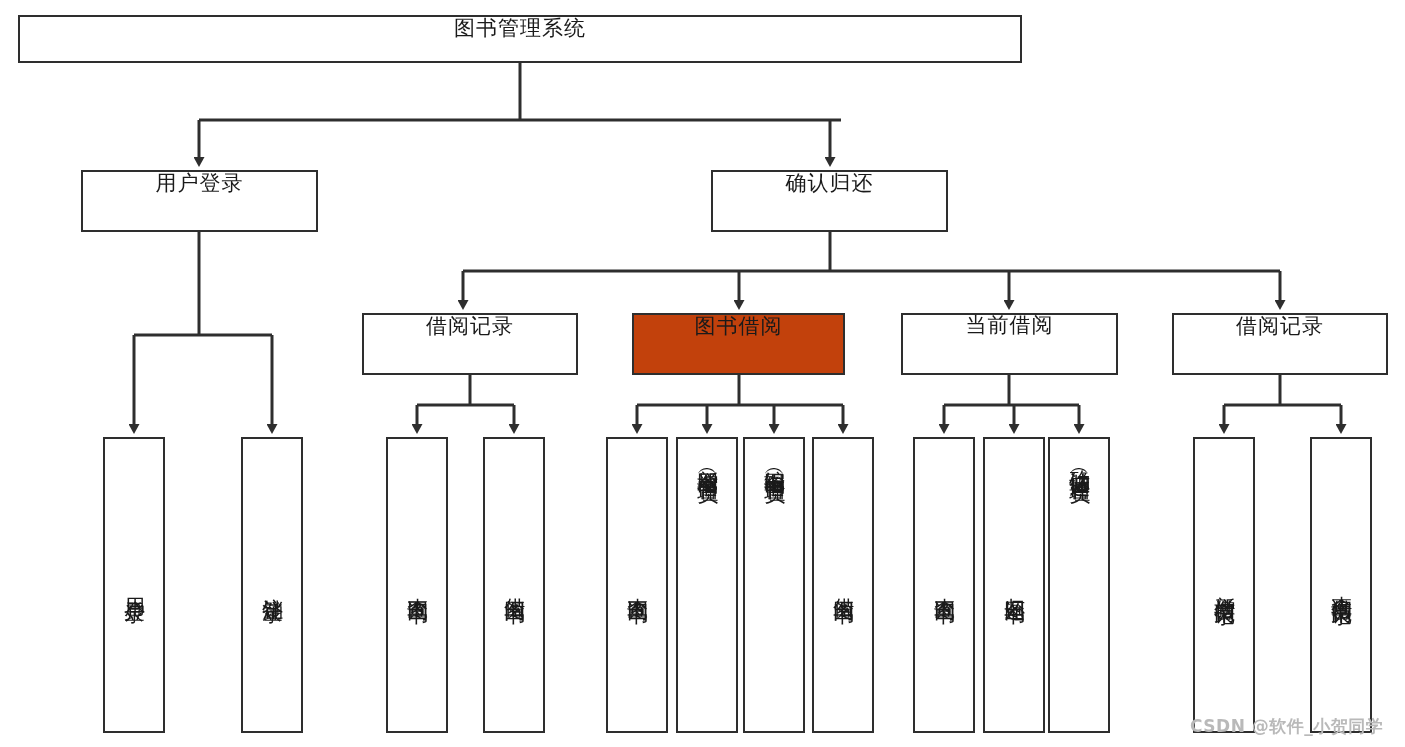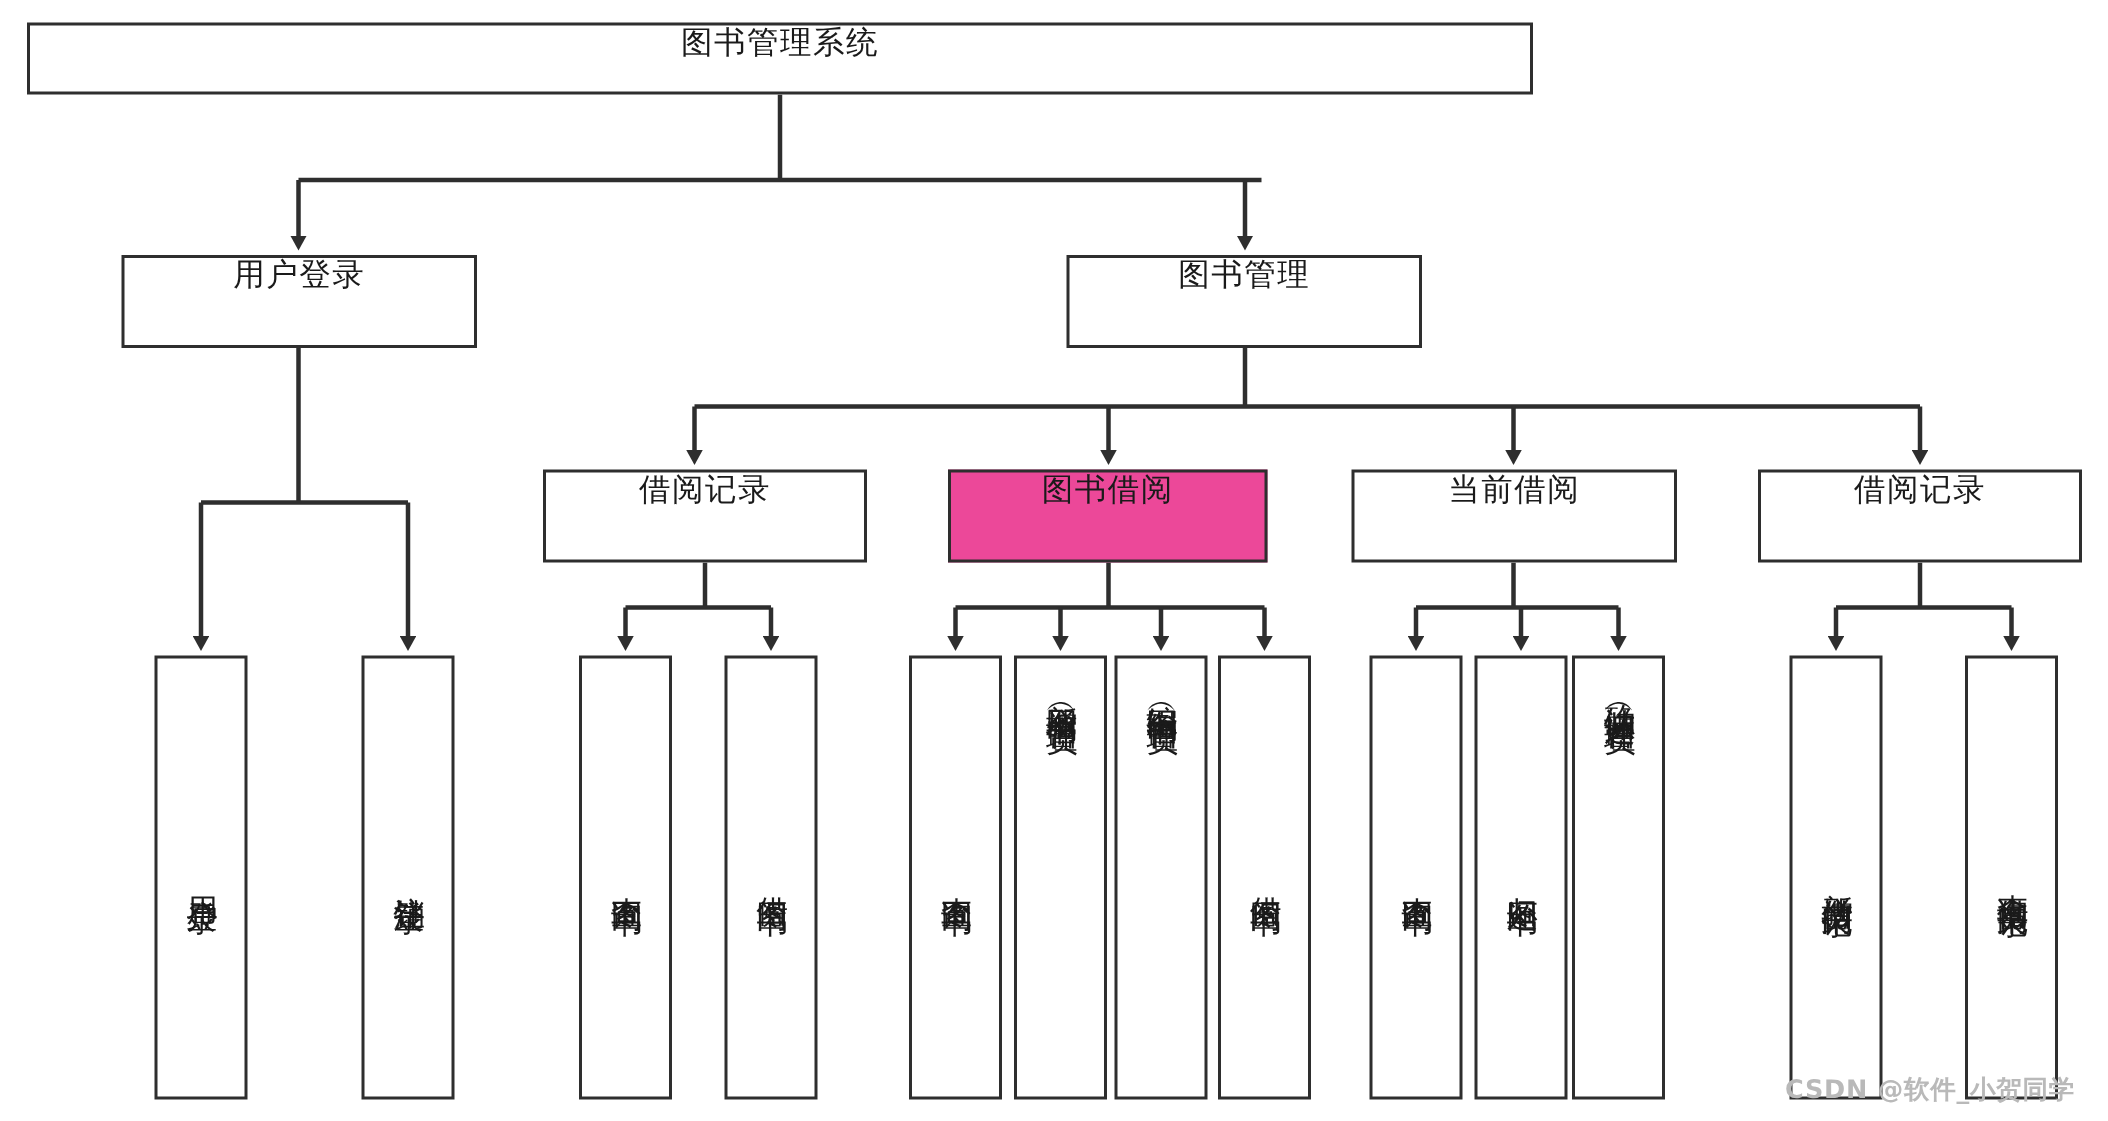--- a/index.html
+++ b/index.html
@@ -121,30 +121,30 @@
   </svg>
 
   <div class="node node-h" style="left: 18px; top: 15px; width: 1004px; height: 48px; border-color: rgb(46, 46, 46); background: rgb(255, 255, 255); color: rgb(26, 26, 26);">
     <span class="node-label">图书管理系统</span>
   </div>
 
   <div class="node node-h" style="left: 81px; top: 170px; width: 237px; height: 62px; border-color: rgb(46, 46, 46); background: rgb(255, 255, 255); color: rgb(26, 26, 26);">
     <span class="node-label">用户登录</span>
   </div>
   <div class="node node-h" style="left: 711px; top: 170px; width: 237px; height: 62px; border-color: rgb(46, 46, 46); background: rgb(255, 255, 255); color: rgb(26, 26, 26);">
-    <span class="node-label">图书管理</span>
+    <span class="node-label">确认归还</span>
   </div>
 
   <div class="node node-h" style="left: 362px; top: 313px; width: 216px; height: 62px; border-color: rgb(46, 46, 46); background: rgb(255, 255, 255); color: rgb(26, 26, 26);">
     <span class="node-label">借阅记录</span>
   </div>
-  <div class="node node-h" style="left: 632px; top: 313px; width: 213px; height: 62px; border-color: rgb(46, 46, 46); background: #ec4899; color: rgb(26, 26, 26);">
+  <div class="node node-h" style="left: 632px; top: 313px; width: 213px; height: 62px; border-color: rgb(46, 46, 46); background: #c2410c; color: rgb(26, 26, 26);">
     <span class="node-label">图书借阅</span>
   </div>
-  <div class="node node-h" style="left: 901px; top: 313px; width: 217px; height: 62px; border-color: rgb(46, 46, 46); background: rgb(255, 255, 255); color: rgb(26, 26, 26);">
+  <div class="node node-h" style="left: 901px; top: 313px; width: 217px; height: 62px; border-color: rgb(46, 46, 46); background: rgb(255, 255, 255); color: rgb(26, 26, 26); font-family: Liberation Mono, monospace;">
     <span class="node-label">当前借阅</span>
   </div>
   <div class="node node-h" style="left: 1172px; top: 313px; width: 216px; height: 62px; border-color: rgb(46, 46, 46); background: rgb(255, 255, 255); color: rgb(26, 26, 26);">
     <span class="node-label">借阅记录</span>
   </div>
 
   <div class="node node-v center-v" style="left: 103px; top: 437px; width: 62px; height: 296px; border-color: rgb(46, 46, 46); background: rgb(255, 255, 255); color: rgb(26, 26, 26);">
     <span class="node-label">用户登录</span>
   </div>
   <div class="node node-v center-v" style="left: 241px; top: 437px; width: 62px; height: 296px; border-color: rgb(46, 46, 46); background: rgb(255, 255, 255); color: rgb(26, 26, 26);">

